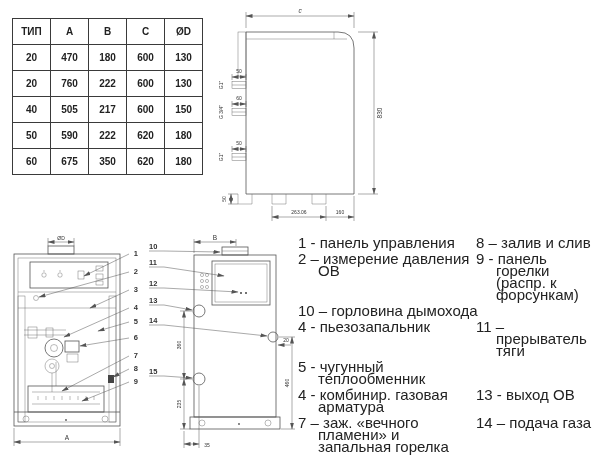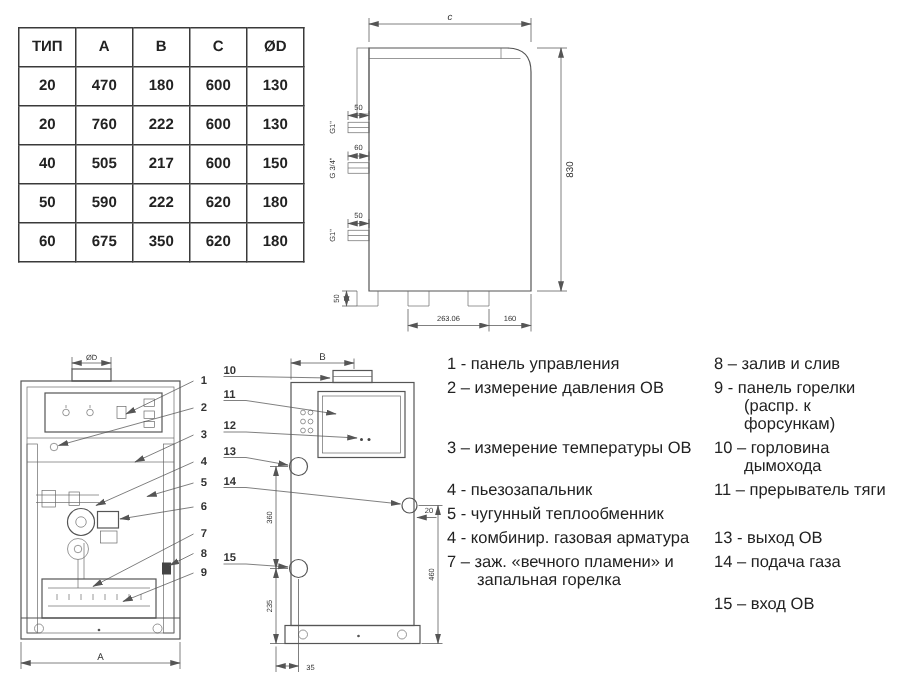--- a/index.html
+++ b/index.html
@@ -10,21 +10,21 @@
   
   table.dims{border-collapse:collapse;}
   table.dims th,table.dims td{
     border:1px solid #3a3a3a;width:37px;height:25px;text-align:center;
     font-size:10px;font-weight:bold;color:#222;padding:0;}
   table.dims th.tip{}
 
   
   .legend{width:300px;}
   .lrow{display:flex;margin-bottom:4px;}
-  .lcell{font-size:11px;line-height:12px;color:#222;
+  .lcell{font-size:15px;line-height:12px;color:#222;
          padding-left:20px;text-indent:-20px;}
   .lcell.c1{flex:0 0 158px;}
   .lcell.c2{flex:1;}
 
   
   svg{overflow:visible;}
   svg .ln{stroke:#555;stroke-width:.8;fill:none;}
   svg .tn{stroke:#666;stroke-width:.45;fill:none;}
   svg .dm{stroke:#555;stroke-width:.5;fill:none;}
   svg text{fill:#333;font-family:"Liberation Sans",sans-serif;}
@@ -301,21 +301,20 @@
   <div class="legend abs" style="left:298px;top:237px">
     <div class="lrow">
       <div class="lcell c1">1 - панель управления</div>
       <div class="lcell c2">8 – залив и слив</div>
     </div>
     <div class="lrow">
       <div class="lcell c1">2 – измерение давления ОВ</div>
       <div class="lcell c2">9 - панель горелки (распр. к форсункам)</div>
     </div>
     <div class="lrow">
-      <div class="lcell c1">3 – измерение температуры ОВ</div>
       <div class="lcell c2">10 – горловина дымохода</div>
     </div>
     <div class="lrow">
       <div class="lcell c1">4 - пьезозапальник</div>
       <div class="lcell c2">11 – прерыватель тяги</div>
     </div>
     <div class="lrow">
       <div class="lcell c1">5 - чугунный теплообменник</div>
     </div>
     <div class="lrow">

